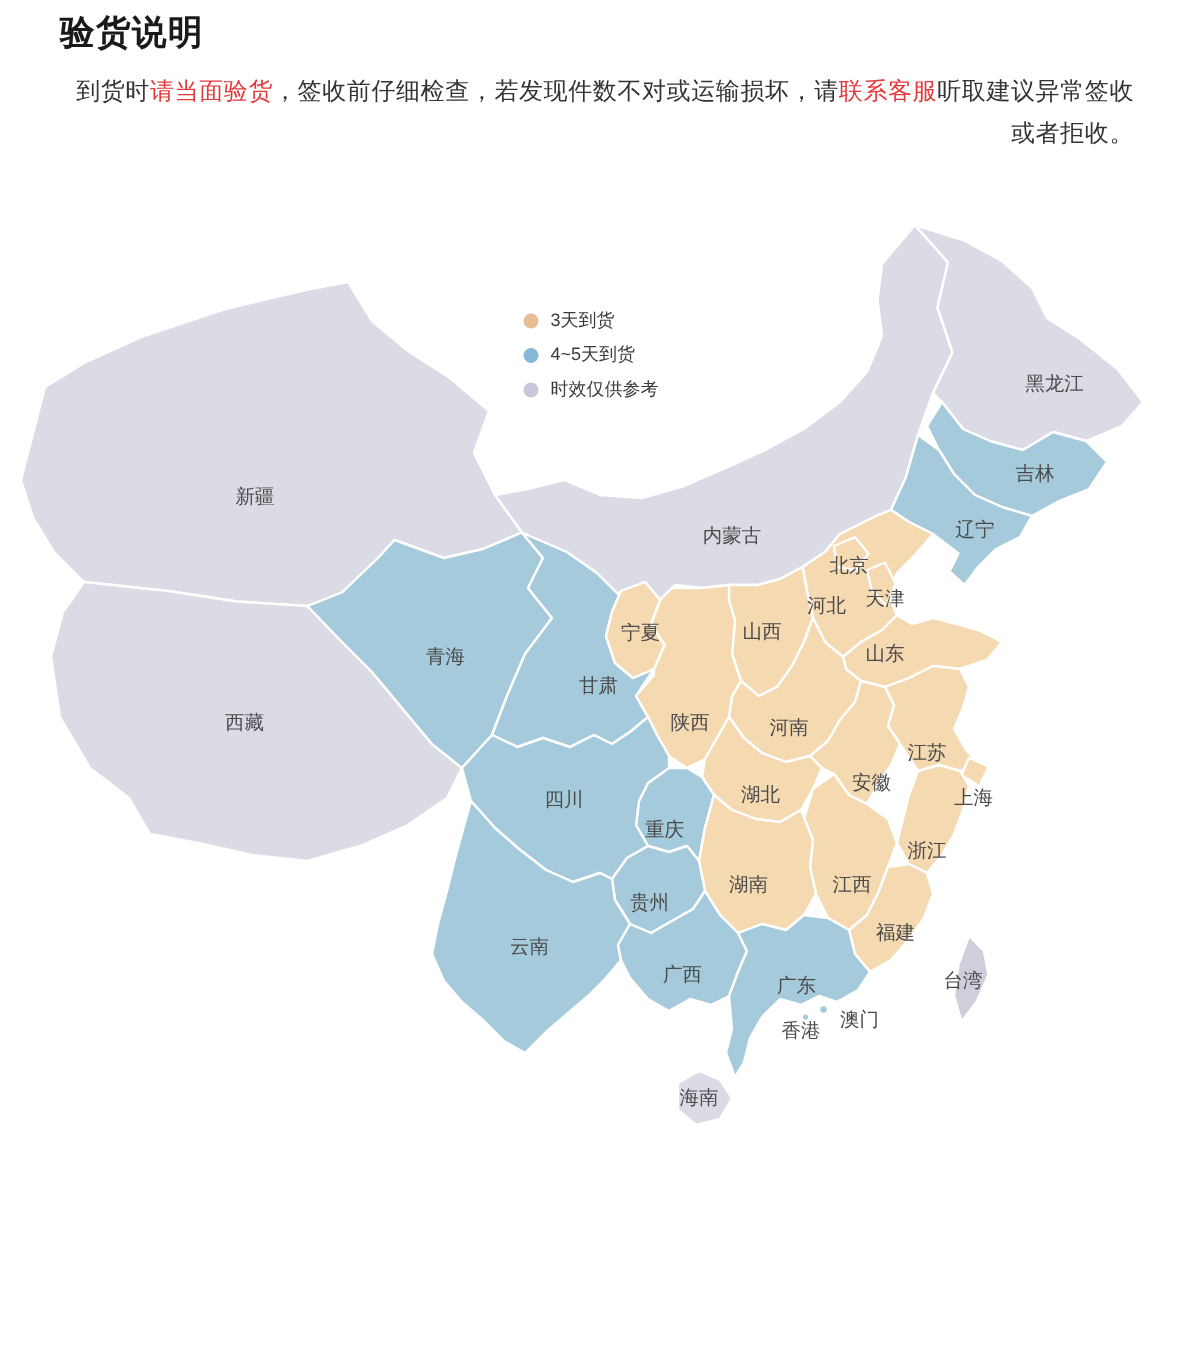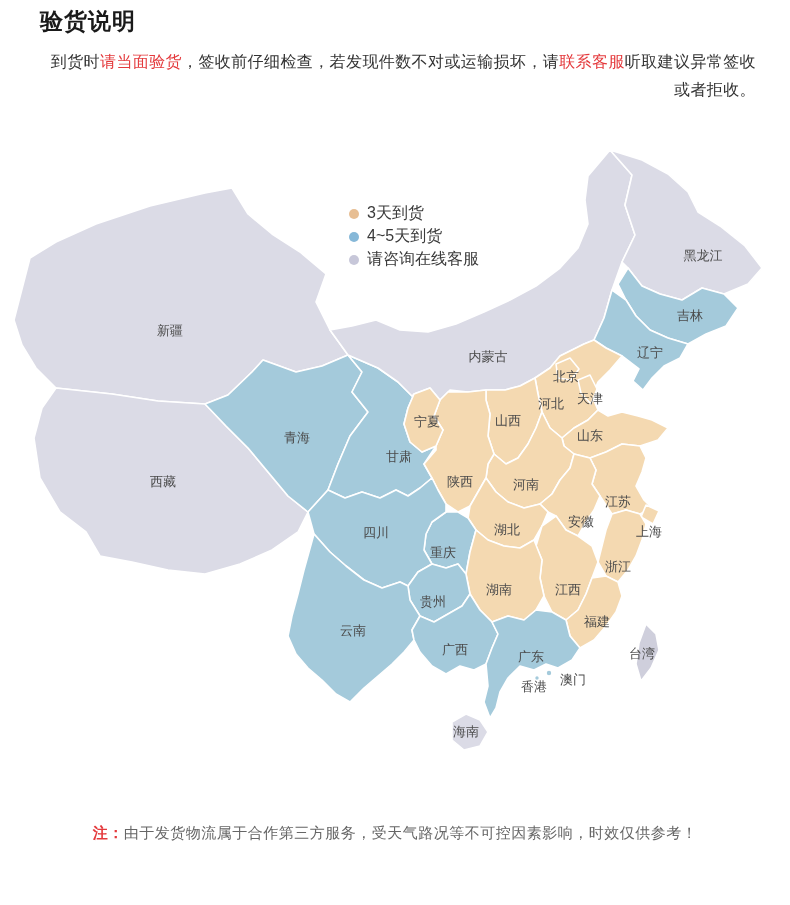--- a/index.html
+++ b/index.html
@@ -10,21 +10,21 @@
   .desc{position:absolute;left:40px;top:48px;width:716px;margin:0;font-size:16px;
         line-height:28px;color:#333;letter-spacing:0.4px;z-index:2;text-align:right;}
   .red{color:#e4393c;}
   .map-svg{position:absolute;left:0;top:0;width:790px;height:905px;z-index:1;}
   .map-svg path,.map-svg circle{stroke:#ffffff;stroke-width:1.6;stroke-linejoin:round;}
   .region-label{font-size:13px;fill:#4b4b4b;text-anchor:middle;
                 font-family:"Liberation Sans","DejaVu Sans",sans-serif;}
   .legend{position:absolute;left:349px;top:202px;z-index:3;}
   .legend-row{display:flex;align-items:center;height:23px;}
   .legend-dot{width:10px;height:10px;border-radius:50%;margin-right:8px;flex:0 0 auto;}
-  .legend-label{font-size:16px;color:#3a3a3a;white-space:nowrap;}
+  .legend-label{font-size:12px;color:#3a3a3a;white-space:nowrap;}
   .note{position:absolute;left:0;top:824px;width:790px;margin:0;text-align:center;
         font-size:15px;color:#666;letter-spacing:0.5px;z-index:2;}
   .note .red{font-weight:bold;}
 </style>
 </head>
 <body>
 
 <div class="page">
 
   <h1 class="title">验货说明</h1>
@@ -110,19 +110,18 @@
     <div class="legend-row">
       <span class="legend-dot" style="background: rgb(231, 190, 147);"></span>
       <span class="legend-label">3天到货</span>
     </div>
     <div class="legend-row">
       <span class="legend-dot" style="background: rgb(134, 184, 216);"></span>
       <span class="legend-label">4~5天到货</span>
     </div>
     <div class="legend-row">
       <span class="legend-dot" style="background: rgb(199, 199, 217);"></span>
-      <span class="legend-label">请咨询在线客服</span>
+      <span class="legend-label">时效仅供参考</span>
     </div>
   </div>
 
-  <p class="note"><span class="red">注：</span><span>由于发货物流属于合作第三方服务，受天气路况等不可控因素影响，时效仅供参考！</span></p>
 
 </div>
 
 </body></html>

